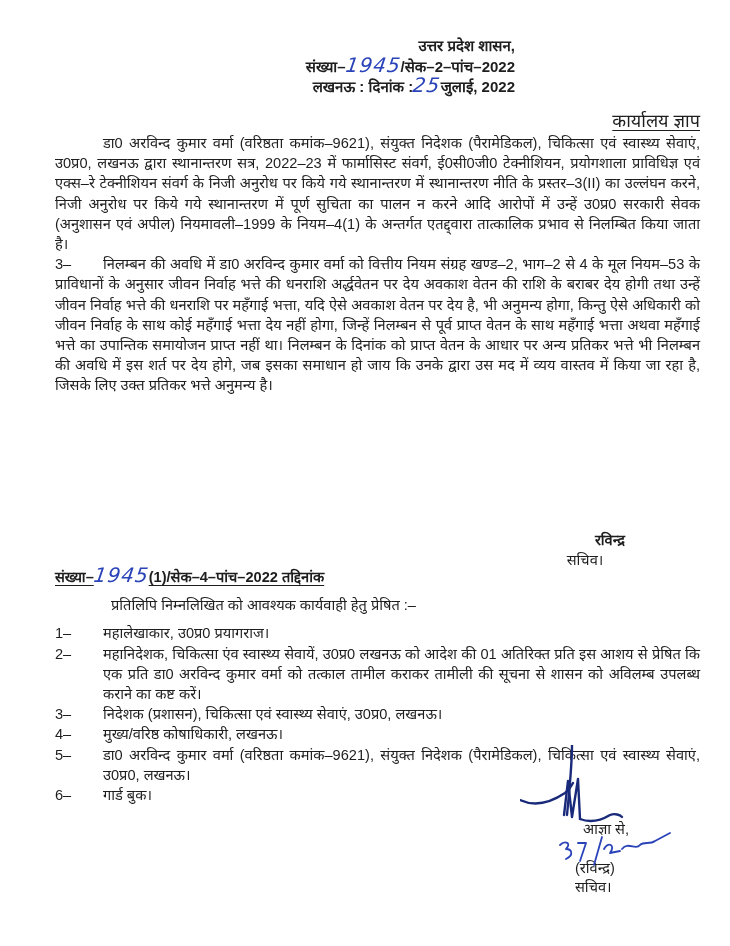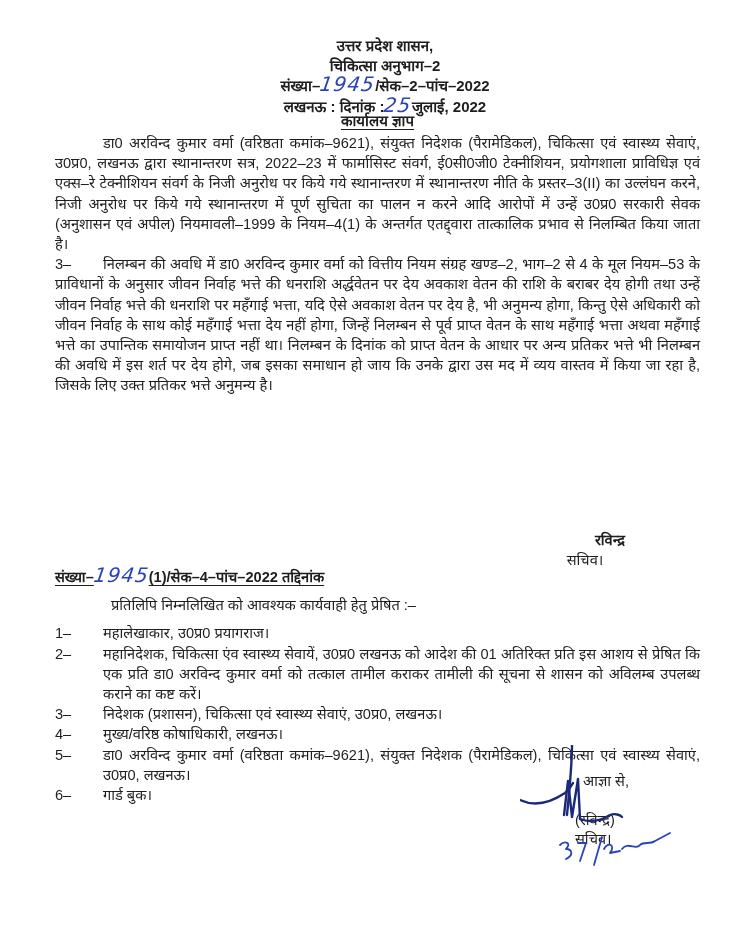--- a/index.html
+++ b/index.html
@@ -21,43 +21,43 @@
       position: absolute;
       left: 55px;
       top: 0;
       width: 645px;
     }
     .header {
       position: absolute;
       top: 36px;
       left: 200px;
       width: 260px;
-      text-align: center;
+      text-align: right;
       font-weight: bold;
       line-height: 19.5px;
       font-size: 15px;
     }
     .hw {
       font-family: "DejaVu Sans", sans-serif;
       font-weight: normal;
       color: #2a43b8;
       font-style: italic;
       font-size: 20px;
       letter-spacing: 1px;
       display: inline-block;
       transform: skewX(-8deg);
     }
     .office-memo-title {
       position: absolute;
       top: 111px;
       left: 0;
       width: 645px;
-      text-align: center;
-      font-weight: bold;
-      font-size: 15px;
+      text-align: right;
+      font-weight: normal;
+      font-size: 18px;
     }
     .office-memo-title span {
       text-decoration: underline;
       text-underline-offset: 3px;
     }
     .body-block {
       position: absolute;
       top: 133px;
       left: 0;
       width: 645px;
@@ -122,39 +122,38 @@
       flex: 1;
       text-align: justify;
     }
     .signatory2 {
       position: absolute;
       top: 772px;
       left: 490px;
       width: 110px;
       line-height: 19px;
     }
-    .signatory2 .l1 { padding-left: 38px; }
+    .signatory2 .l1 { padding-left: 38px; margin-top: 48px; }
     .signatory2 .l2 { padding-left: 30px; margin-top: 20px; }
     .signatory2 .l3 { padding-left: 30px; }
     .signature-svg {
       position: absolute;
       left: 520px;
       top: 745px;
       width: 170px;
       height: 140px;
     }
   </style>
 </head>
 <body>
 
 <div class="page">
 
   <div class="header">
     <div>उत्तर प्रदेश शासन,</div>
-    <div>चिकित्सा अनुभाग–2</div>
     <div>
       <span>संख्या–</span><span class="hw">1945</span><span>/सेक–2–पांच–2022</span>
     </div>
     <div>
       <span>लखनऊ : दिनांक :</span><span class="hw">25</span><span>जुलाई, 2022</span>
     </div>
   </div>
 
   <div class="office-memo-title">
     <span>कार्यालय ज्ञाप</span>

